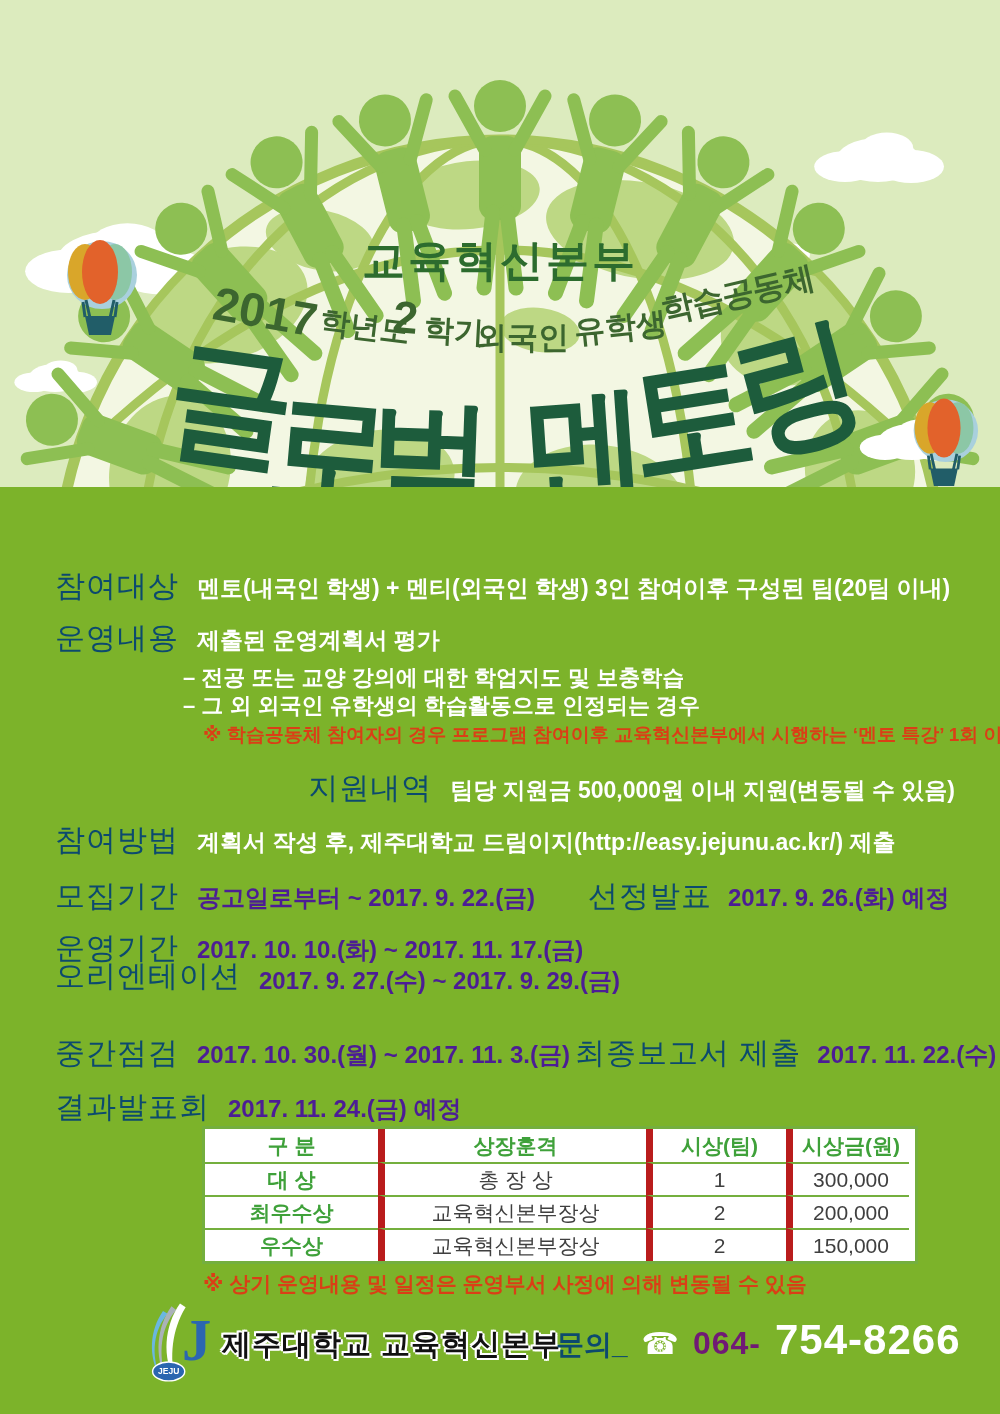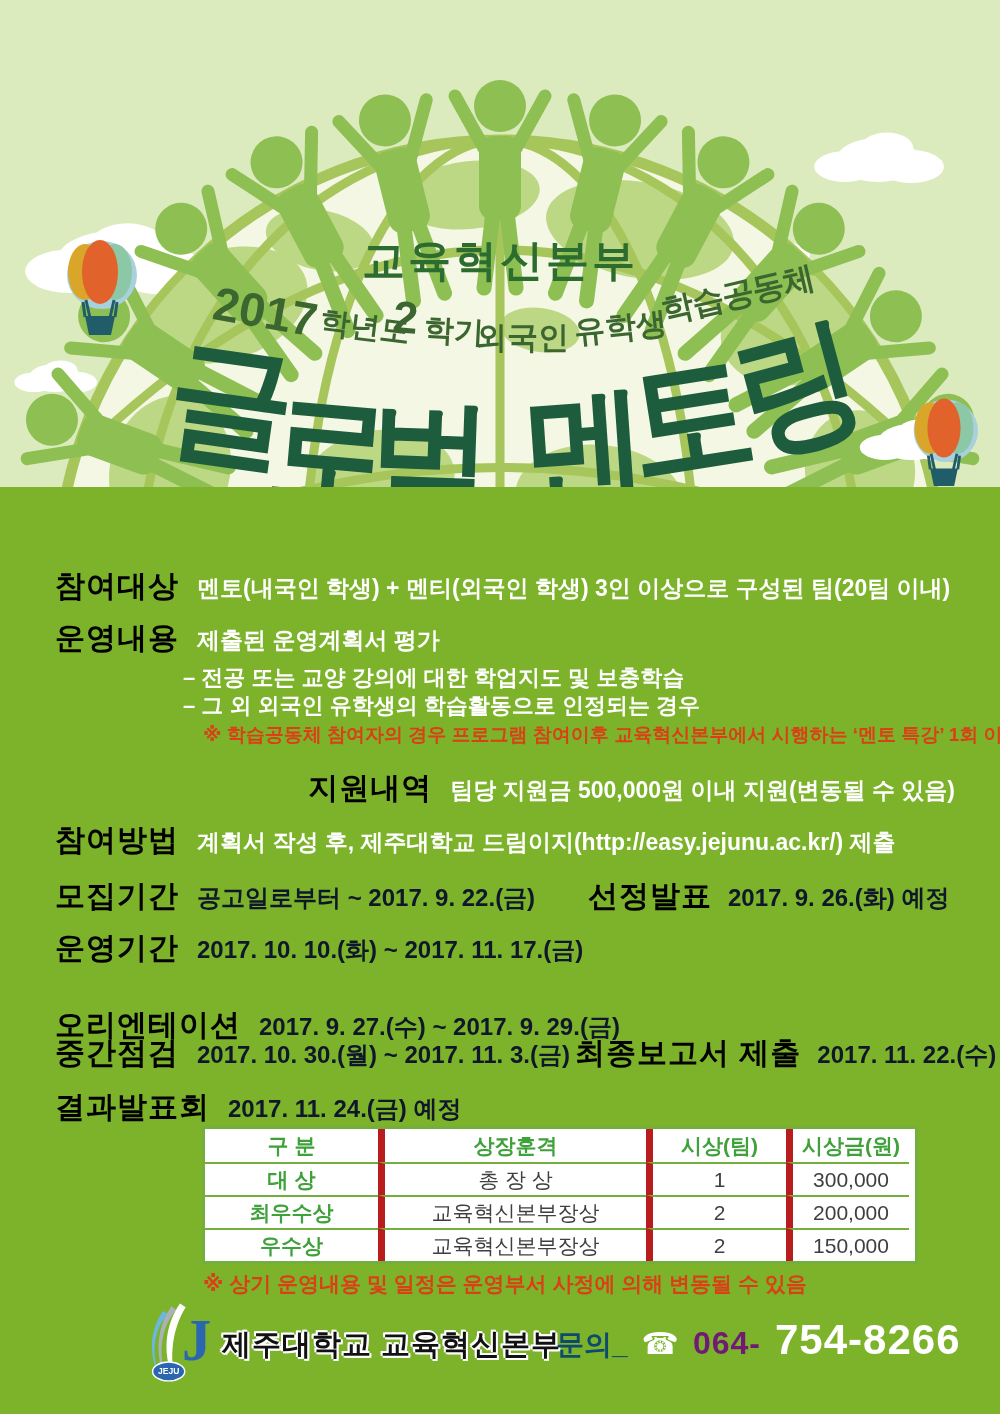--- a/index.html
+++ b/index.html
@@ -25,31 +25,31 @@
   .title-wrap{position:absolute;left:0;top:0;width:1000px;height:525px;z-index:7;}
   .tchar{position:absolute;font-size:125px;font-weight:800;color:#1d5c3c;line-height:1;transform-origin:50% 50%;}
   .tc0{left:169px;top:340px;transform:rotate(8deg)  scaleY(1.08);}
   .tc1{left:268px;top:388px;transform:rotate(5deg)  scaleY(1.08);}
   .tc2{left:368px;top:398px;transform:rotate(2deg)  scaleY(1.08);}
   .tc3{left:522px;top:386px;transform:rotate(-4deg) scaleY(1.08);}
   .tc4{left:628px;top:353px;transform:rotate(-9deg) scaleY(1.08);}
   .tc5{left:736px;top:323px;transform:rotate(-15deg) scaleY(1.08);}
   
   .row{position:absolute;left:55px;display:flex;align-items:baseline;gap:18px;white-space:nowrap;width:900px;}
-  .lbl{font-size:30px;font-weight:700;color:#000000;letter-spacing:1px;}
+  .lbl{font-size:30px;font-weight:400;color:#0c4a6e;letter-spacing:1px;}
   .txt{font-size:23px;font-weight:600;color:#ffffff;}
-  .date{font-size:24px;font-weight:600;color:#0f172a;}
+  .date{font-size:24px;font-weight:600;color:#4c1d95;}
   .r-target{top:566px;} .r-content{top:618px;}
   .bullet{position:absolute;left:183px;font-size:22px;font-weight:600;color:#ffffff;white-space:nowrap;}
   .b1{top:663px;} .b2{top:691px;}
   .rednote{position:absolute;left:203px;color:#da3f16;font-weight:800;white-space:nowrap;}
   .note1{top:722px;font-size:19px;}
   .r-support{top:768px;justify-content:flex-end;} .r-method{top:820px;}
   .r-recruit{top:876px;} .r-operation{top:928px;}
-  .r-orientation{top:1005px;} .r-midterm{top:1033px;} .r-result{top:1087px;}
+  .r-orientation{top:956px;align-items:flex-end;} .r-midterm{top:1033px;} .r-result{top:1087px;}
   .sub2{position:absolute;display:flex;align-items:baseline;gap:16px;white-space:nowrap;}
   .r-recruit .sub2{left:533px;top:0;} .r-midterm .sub2{left:520px;top:0;}
   
   .award{position:absolute;left:202px;top:1126px;width:710px;border:3px solid #74af3e;background:#ffffff;
     display:grid;grid-template-columns:173px 268px 140px 123px;grid-auto-rows:33px;}
   .award div{display:flex;align-items:center;justify-content:center;font-size:21px;
     border-left:7px solid #b91c1c;border-top:2px solid #74af3e;color:#3f3f3f;}
   .award div.ncol{border-left:none;} .award div.nrow{border-top:none;}
   .award div.green{color:#3fa13a;font-weight:700;}
   .note2{top:1270px;font-size:21px;}
@@ -166,21 +166,21 @@
       <span class="tchar tc1">로</span>
       <span class="tchar tc2">벌</span>
       <span class="tchar tc3">멘</span>
       <span class="tchar tc4">토</span>
       <span class="tchar tc5">링</span>
     </div>
   </div>
 
   <div class="row r-target">
     <span class="lbl">참여대상</span>
-    <span class="txt">멘토(내국인 학생) + 멘티(외국인 학생) 3인 이상으로 구성된 팀(20팀 이내)</span>
+    <span class="txt">멘토(내국인 학생) + 멘티(외국인 학생) 3인 참여이후 구성된 팀(20팀 이내)</span>
   </div>
 
   <div class="row r-content">
     <span class="lbl">운영내용</span>
     <span class="txt">제출된 운영계획서 평가</span>
   </div>
   <div class="bullet b1">– 전공 또는 교양 강의에 대한 학업지도 및 보충학습</div>
   <div class="bullet b2">– 그 외 외국인 유학생의 학습활동으로 인정되는 경우</div>
   <div class="rednote note1">※ 학습공동체 참여자의 경우 프로그램 참여이후 교육혁신본부에서 시행하는 ‘멘토 특강’ 1회 이상 참여 必</div>
 

